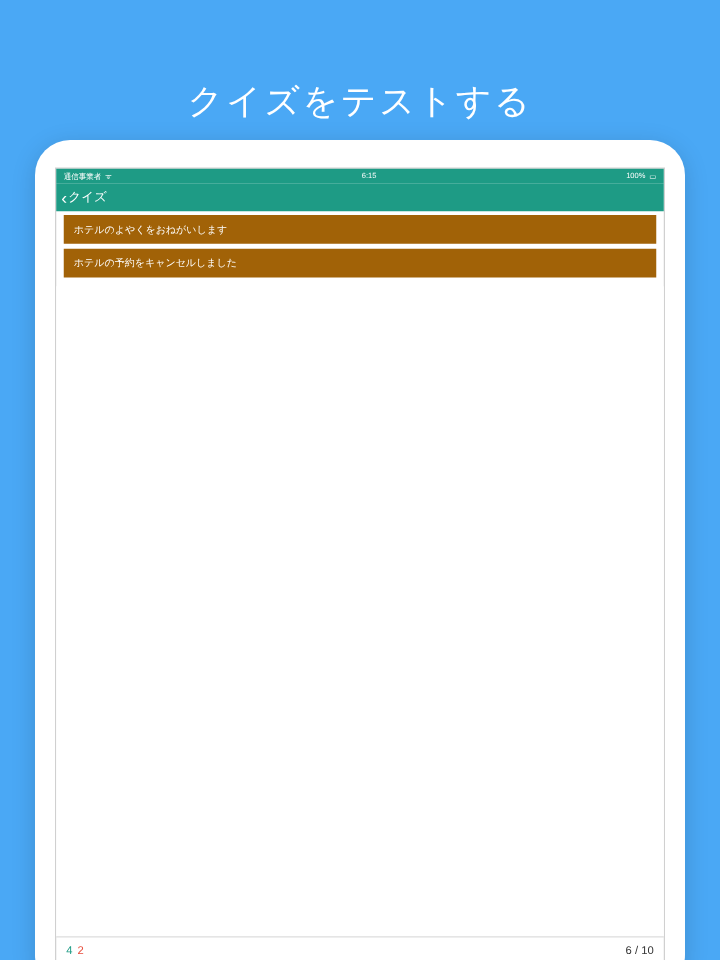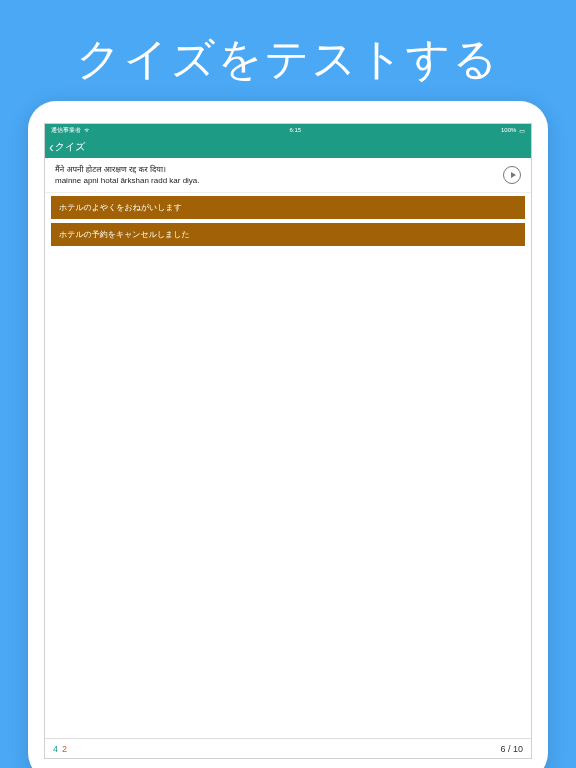--- a/index.html
+++ b/index.html
@@ -10,24 +10,25 @@
     body {
       width: 576px;
       height: 768px;
       background: #4aa8f5;
       font-family: -apple-system, "Hiragino Sans", sans-serif;
       overflow: hidden;
     }
     .hero-title {
       text-align: center;
       color: white;
-      font-size: 44px;
+      font-size: 28px;
       font-weight: 300;
       padding: 30px 0 12px;
       letter-spacing: 2px;
+      margin-top: 32px;
     }
     .tablet-frame {
       width: 520px;
       height: 680px;
       background: #fff;
       border-radius: 28px;
       margin: 0 auto;
       padding: 22px 16px;
       box-shadow: 0 4px 20px rgba(0,0,0,0.15);
     }
@@ -169,29 +170,20 @@
       </div>
     </div>
 
     <div class="nav-bar">
       <div class="back-btn">
         <span class="back-chevron">‹</span>
         <span>クイズ</span>
       </div>
     </div>
 
-    <div class="question-card">
-      <div class="question-text">
-        <span class="line1">मैंने अपनी होटल आरक्षण रद्द कर दिया।</span>
-        <span class="line2">mainne apni hotal ārkshan radd kar diya.</span>
-      </div>
-      <div class="play-btn">
-        <div class="play-triangle"></div>
-      </div>
-    </div>
 
     <div class="answers">
       <div class="answer-option">ホテルのよやくをおねがいします</div>
       <div class="answer-option">ホテルの予約をキャンセルしました</div>
     </div>
 
     <div class="content-area"></div>
 
     <div class="bottom-bar">
       <div class="score">

